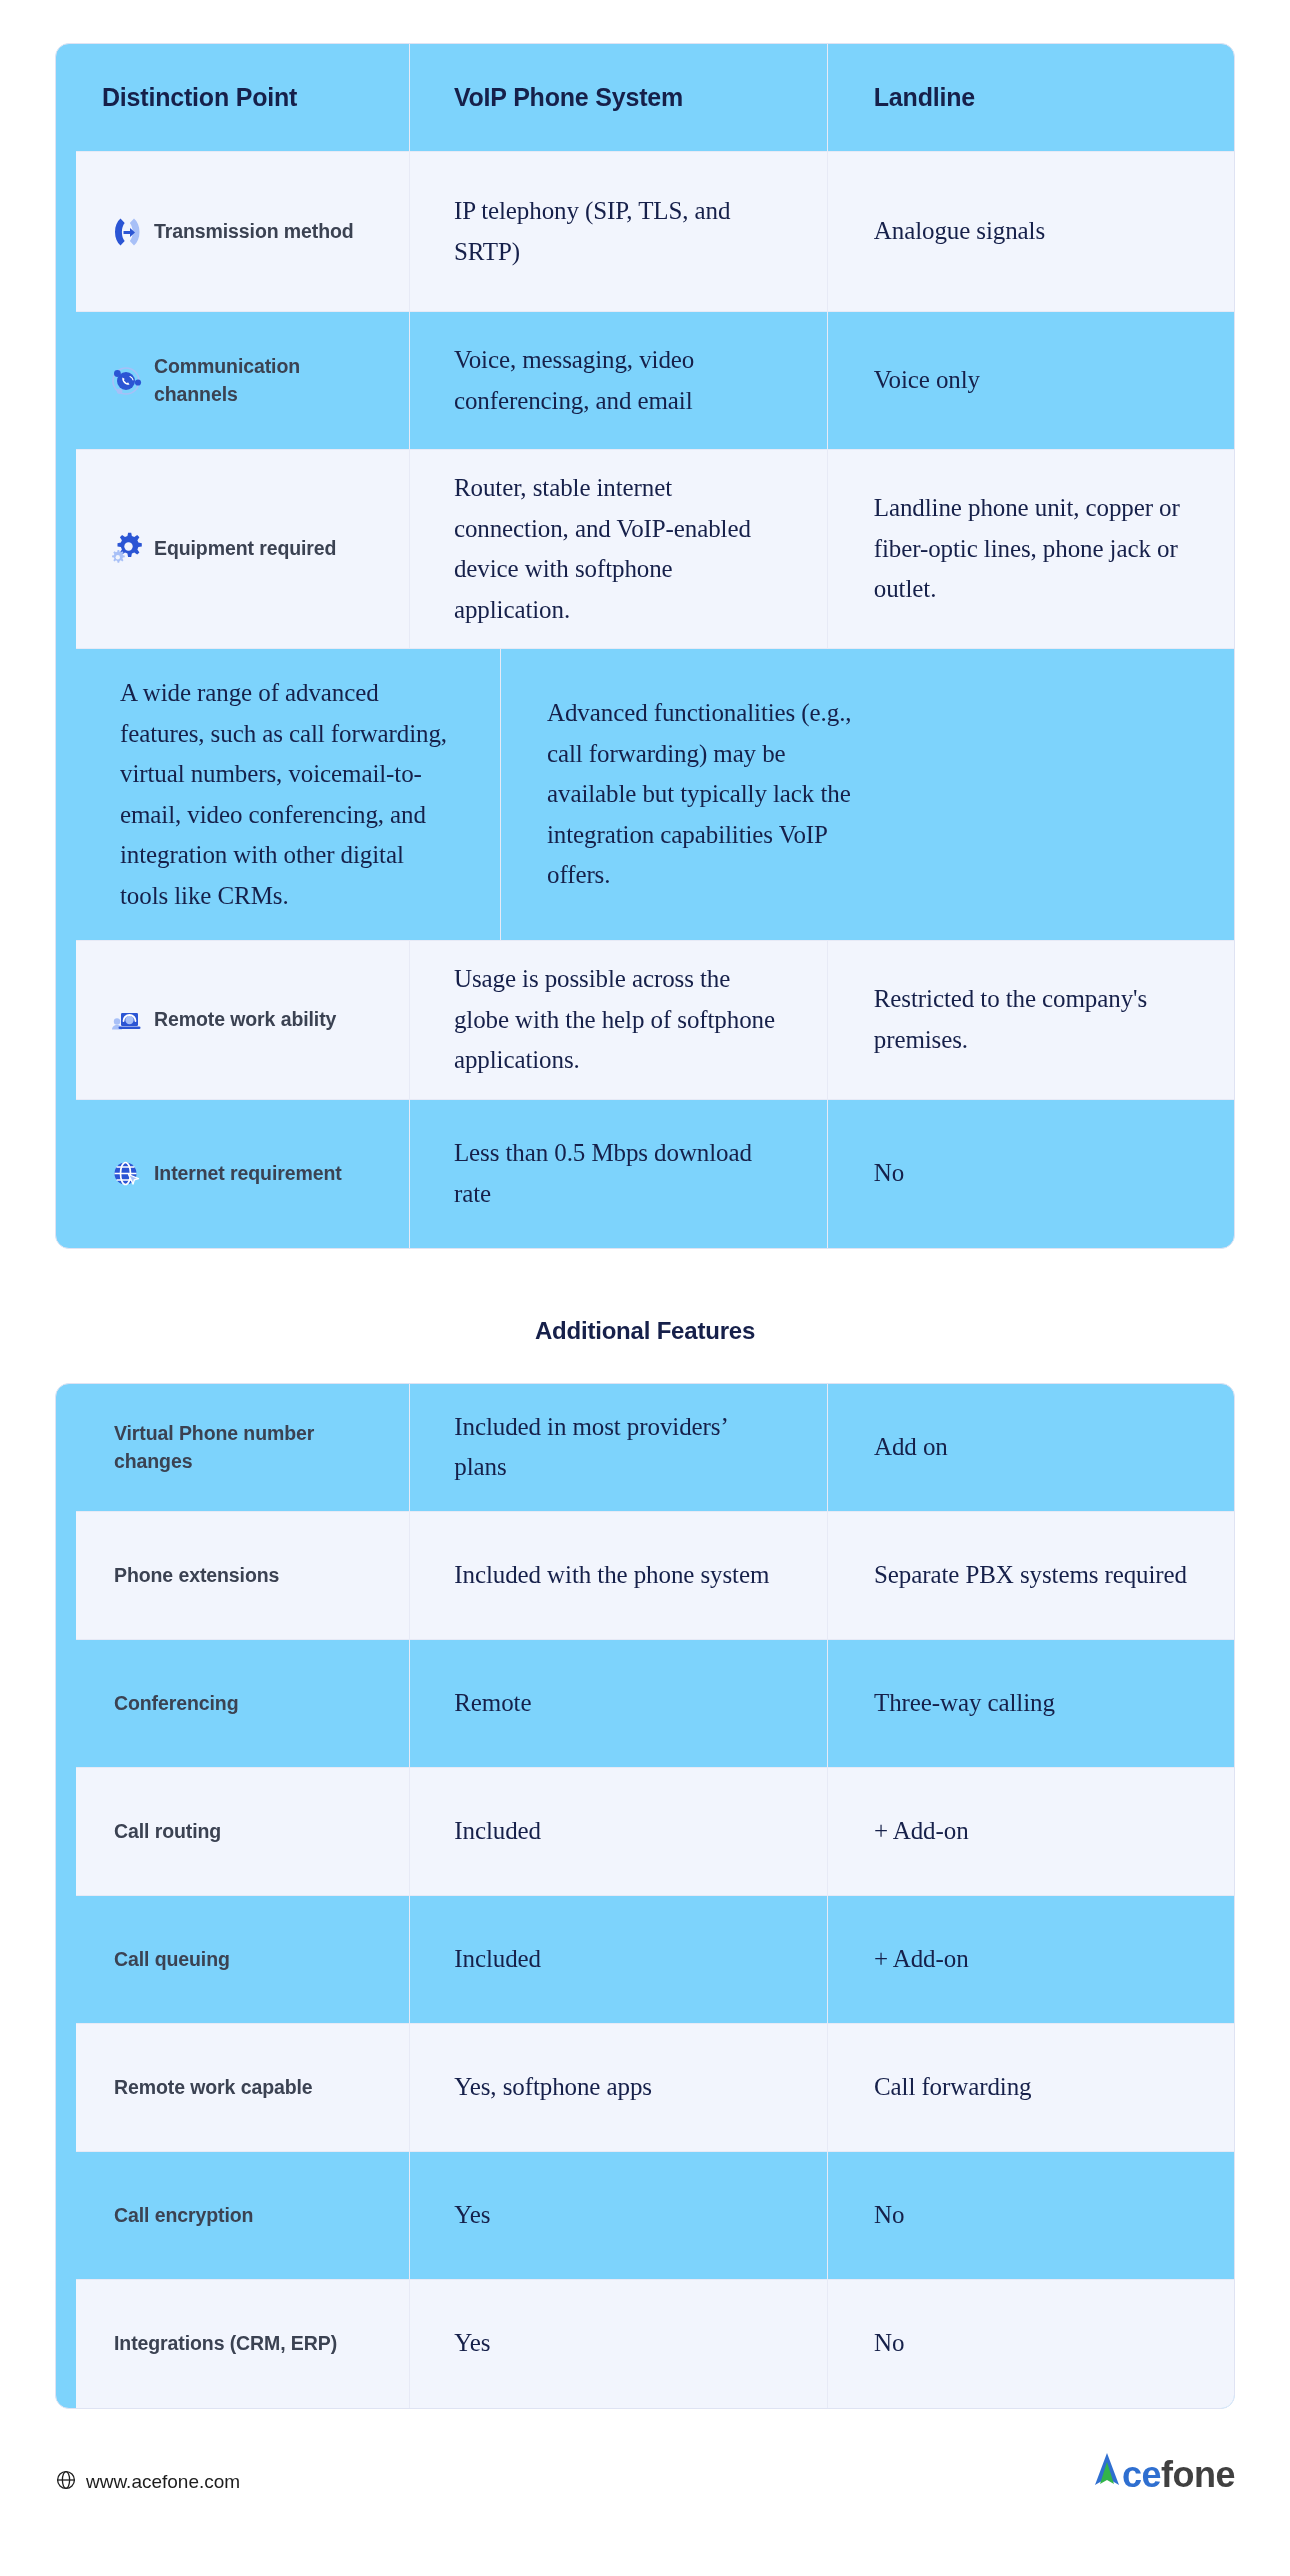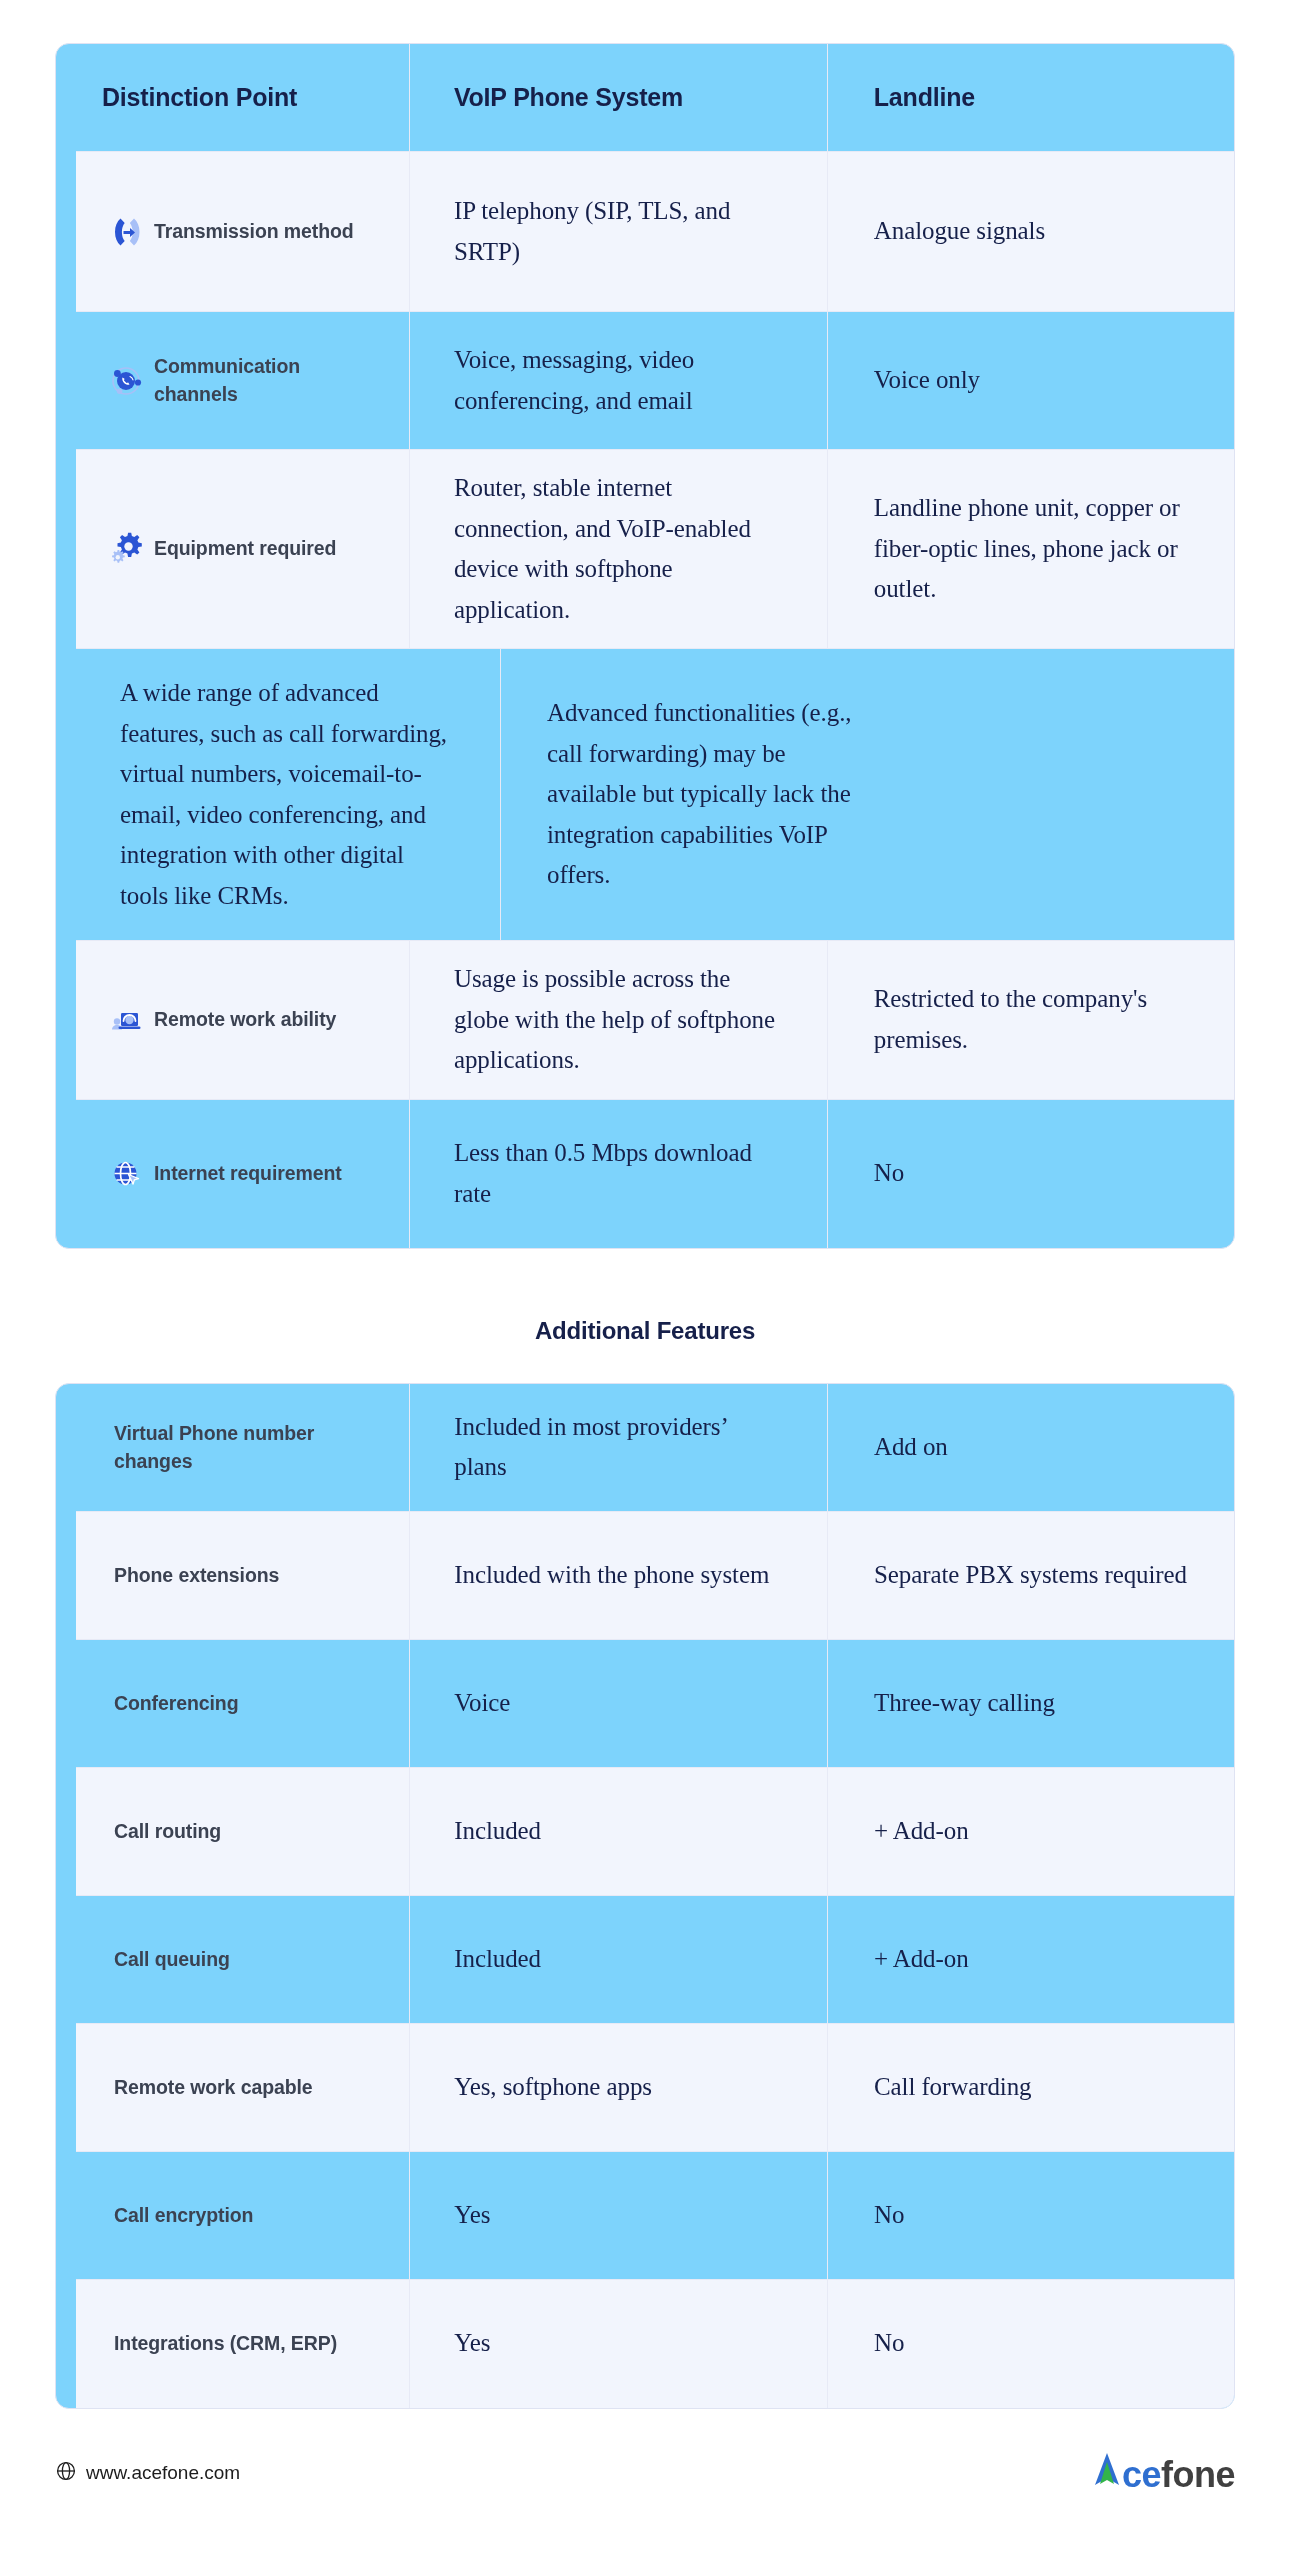--- a/index.html
+++ b/index.html
@@ -111,21 +111,21 @@
     line-height: 1.45;
     color: #3b4252;
     letter-spacing: -0.1px;
   }
 
   
   .footer {
     width: 1180px;
     margin-top: 42px;
     display: flex;
-    align-items: center;
+    align-items: flex-end;
     justify-content: space-between;
     padding-bottom: 30px;
   }
   .site {
     display: flex;
     align-items: center;
     gap: 9px;
     font-size: 19px;
     color: #1d1d1d;
   }
@@ -318,21 +318,21 @@
       <div class="cell c3">
         <span class="body-text">Separate PBX systems required</span>
       </div>
     </div>
 
     <div class="row">
       <div class="cell c1">
         <span class="t2-label">Conferencing</span>
       </div>
       <div class="cell c2">
-        <span class="body-text">Voice</span>
+        <span class="body-text">Remote</span>
       </div>
       <div class="cell c3">
         <span class="body-text">Three-way calling</span>
       </div>
     </div>
 
     <div class="row alt">
       <div class="cell c1">
         <span class="t2-label">Call routing</span>
       </div>

